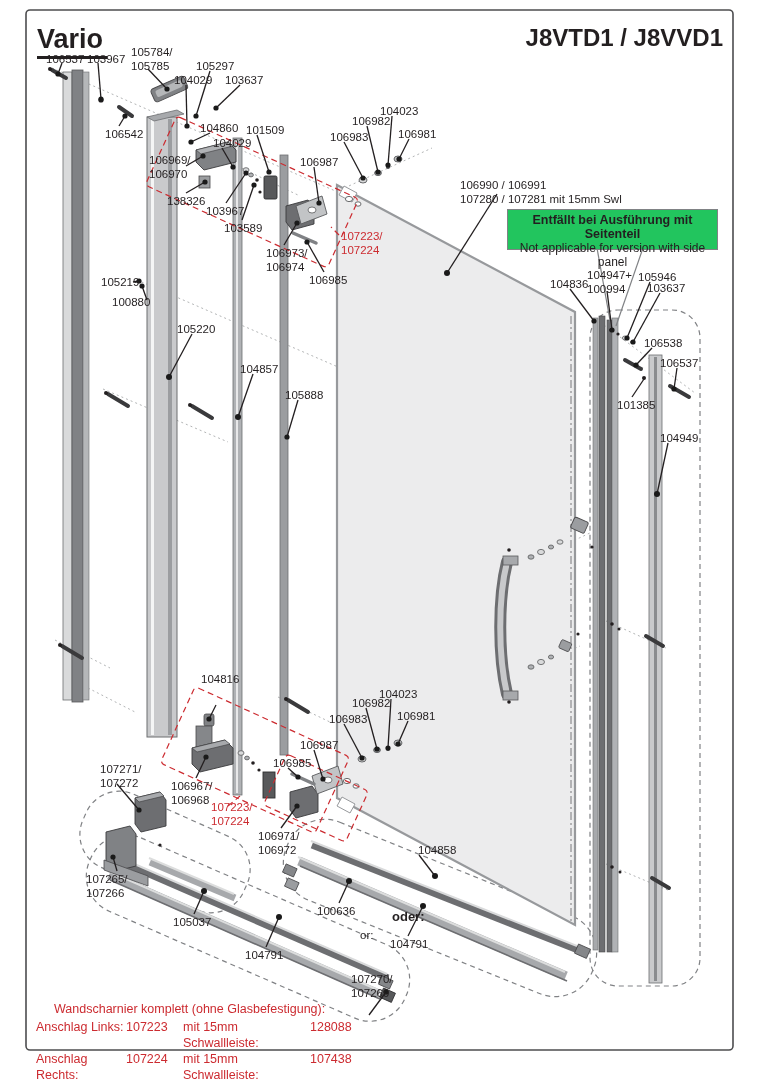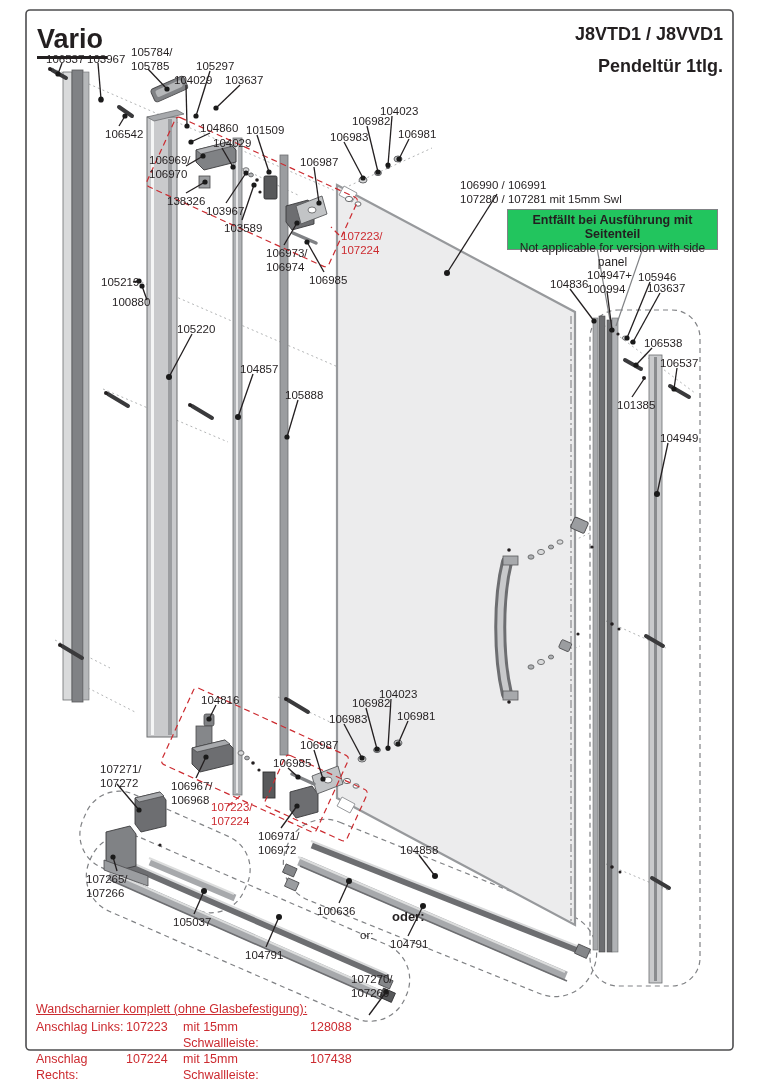--- a/index.html
+++ b/index.html
@@ -4,28 +4,28 @@
 <style>
   html,body{margin:0;padding:0;background:#ffffff;}
   #stage{position:relative;width:756px;height:1080px;background:#ffffff;overflow:hidden;
          font-family:"Liberation Sans", sans-serif;color:#231f20;}
   #drawing{position:absolute;left:0;top:0;}
   .label{position:absolute;font-size:11.5px;line-height:1.22;white-space:pre-line;color:#231f20;}
   .label.red{color:#cc2b30;}
   .label.bold{font-weight:bold;font-size:13px;margin-left:41px;}
   #brand{position:absolute;left:37px;top:24px;font-size:27px;font-weight:bold;
          border-bottom:3px solid #231f20;padding:0 4px 1px 0;}
-  .title{position:absolute;right:33px;font-size:18px;font-weight:bold;text-align:right;}
+  .title{position:absolute;right:33px;font-size:24px;font-weight:bold;text-align:right;}
   #title1{top:24px;} #title2{top:56px;}
   #notebox{position:absolute;left:507px;top:209px;width:209px;height:39px;background:#22c55e;
            border:1.5px solid #808285;text-align:center;}
   #notebox .l1{font-size:12.5px;font-weight:bold;margin-top:3px;}
   #notebox .l2{font-size:12px;}
   #hinge-table{position:absolute;left:36px;top:1001px;color:#cc2b30;font-size:12.5px;line-height:1.28;}
-  #hinge-table .hdr{text-decoration:underline;margin-bottom:2px;}
+  #hinge-table .hdr{margin-bottom:2px;margin-left:18px;}
   #hinge-table .row{display:grid;grid-template-columns:90px 57px 127px 42px;}
 </style>
 </head>
 <body>
 
 <div id="stage">
 
 <svg id="drawing" width="764" height="1080" viewBox="0 0 764 1080">
 
   <rect x="26" y="10" width="707" height="1040" rx="4" fill="none" stroke="#4d4d4f" stroke-width="1.6"></rect>
@@ -339,21 +339,20 @@
         <circle cx="423" cy="906" r="3"></circle>
         <circle cx="113" cy="857" r="2.6"></circle>
     <circle cx="204" cy="891" r="3"></circle>
         <circle cx="279" cy="917" r="3"></circle>
         <circle cx="386" cy="992" r="2.6"></circle>
   </g>
 </svg>
 
 <div id="brand">Vario</div>
 <div id="title1" class="title">J8VTD1 / J8VVD1</div>
-<div id="title2" class="title">Pendeltür 1tlg.</div>
 
 <div id="notebox">
   <div class="l1">Entfällt bei Ausführung mit Seitenteil</div>
   <div class="l2">Not applicable for version with side panel</div>
 </div>
 
 <div class="label" style="left:46px;top:52px">106537</div>
 <div class="label" style="left:87px;top:52px">103967</div>
 <div class="label" style="left:131px;top:45px">105784/
 105785</div>
@@ -388,36 +387,36 @@
 <div class="label" style="left:647px;top:281px">103637</div>
 <div class="label" style="left:644px;top:336px">106538</div>
 <div class="label" style="left:660px;top:356px">106537</div>
 <div class="label" style="left:617px;top:398px">101385</div>
 <div class="label" style="left:660px;top:431px">104949</div>
 <div class="label" style="left:101px;top:275px">105219</div>
 <div class="label" style="left:112px;top:295px">100880</div>
 <div class="label" style="left:177px;top:322px">105220</div>
 <div class="label" style="left:240px;top:362px">104857</div>
 <div class="label" style="left:285px;top:388px">105888</div>
-<div class="label" style="left:201px;top:693px">104816</div>
+<div class="label" style="left:201px;top:672px">104816</div>
 <div class="label" style="left:329px;top:712px">106983</div>
 <div class="label" style="left:352px;top:696px">106982</div>
 <div class="label" style="left:379px;top:687px">104023</div>
 <div class="label" style="left:397px;top:709px">106981</div>
 <div class="label" style="left:300px;top:738px">106987</div>
 <div class="label" style="left:273px;top:756px">106985</div>
 <div class="label" style="left:100px;top:762px">107271/
 107272</div>
 <div class="label" style="left:171px;top:779px">106967/
 106968</div>
 <div class="label red" style="left:211px;top:800px">107223/
 107224</div>
 <div class="label" style="left:258px;top:829px">106971/
 106972</div>
-<div class="label" style="left:400px;top:843px">104858</div>
+<div class="label" style="left:418px;top:843px">104858</div>
 <div class="label" style="left:317px;top:904px">100636</div>
 <div class="label bold" style="left:351px;top:909px">oder:</div>
 <div class="label" style="left:360px;top:928px">or:</div>
 <div class="label" style="left:390px;top:937px">104791</div>
 <div class="label" style="left:86px;top:872px">107265/
 107266</div>
 <div class="label" style="left:173px;top:915px">105037</div>
 <div class="label" style="left:245px;top:948px">104791</div>
 <div class="label" style="left:351px;top:972px">107270/
 107269</div>

